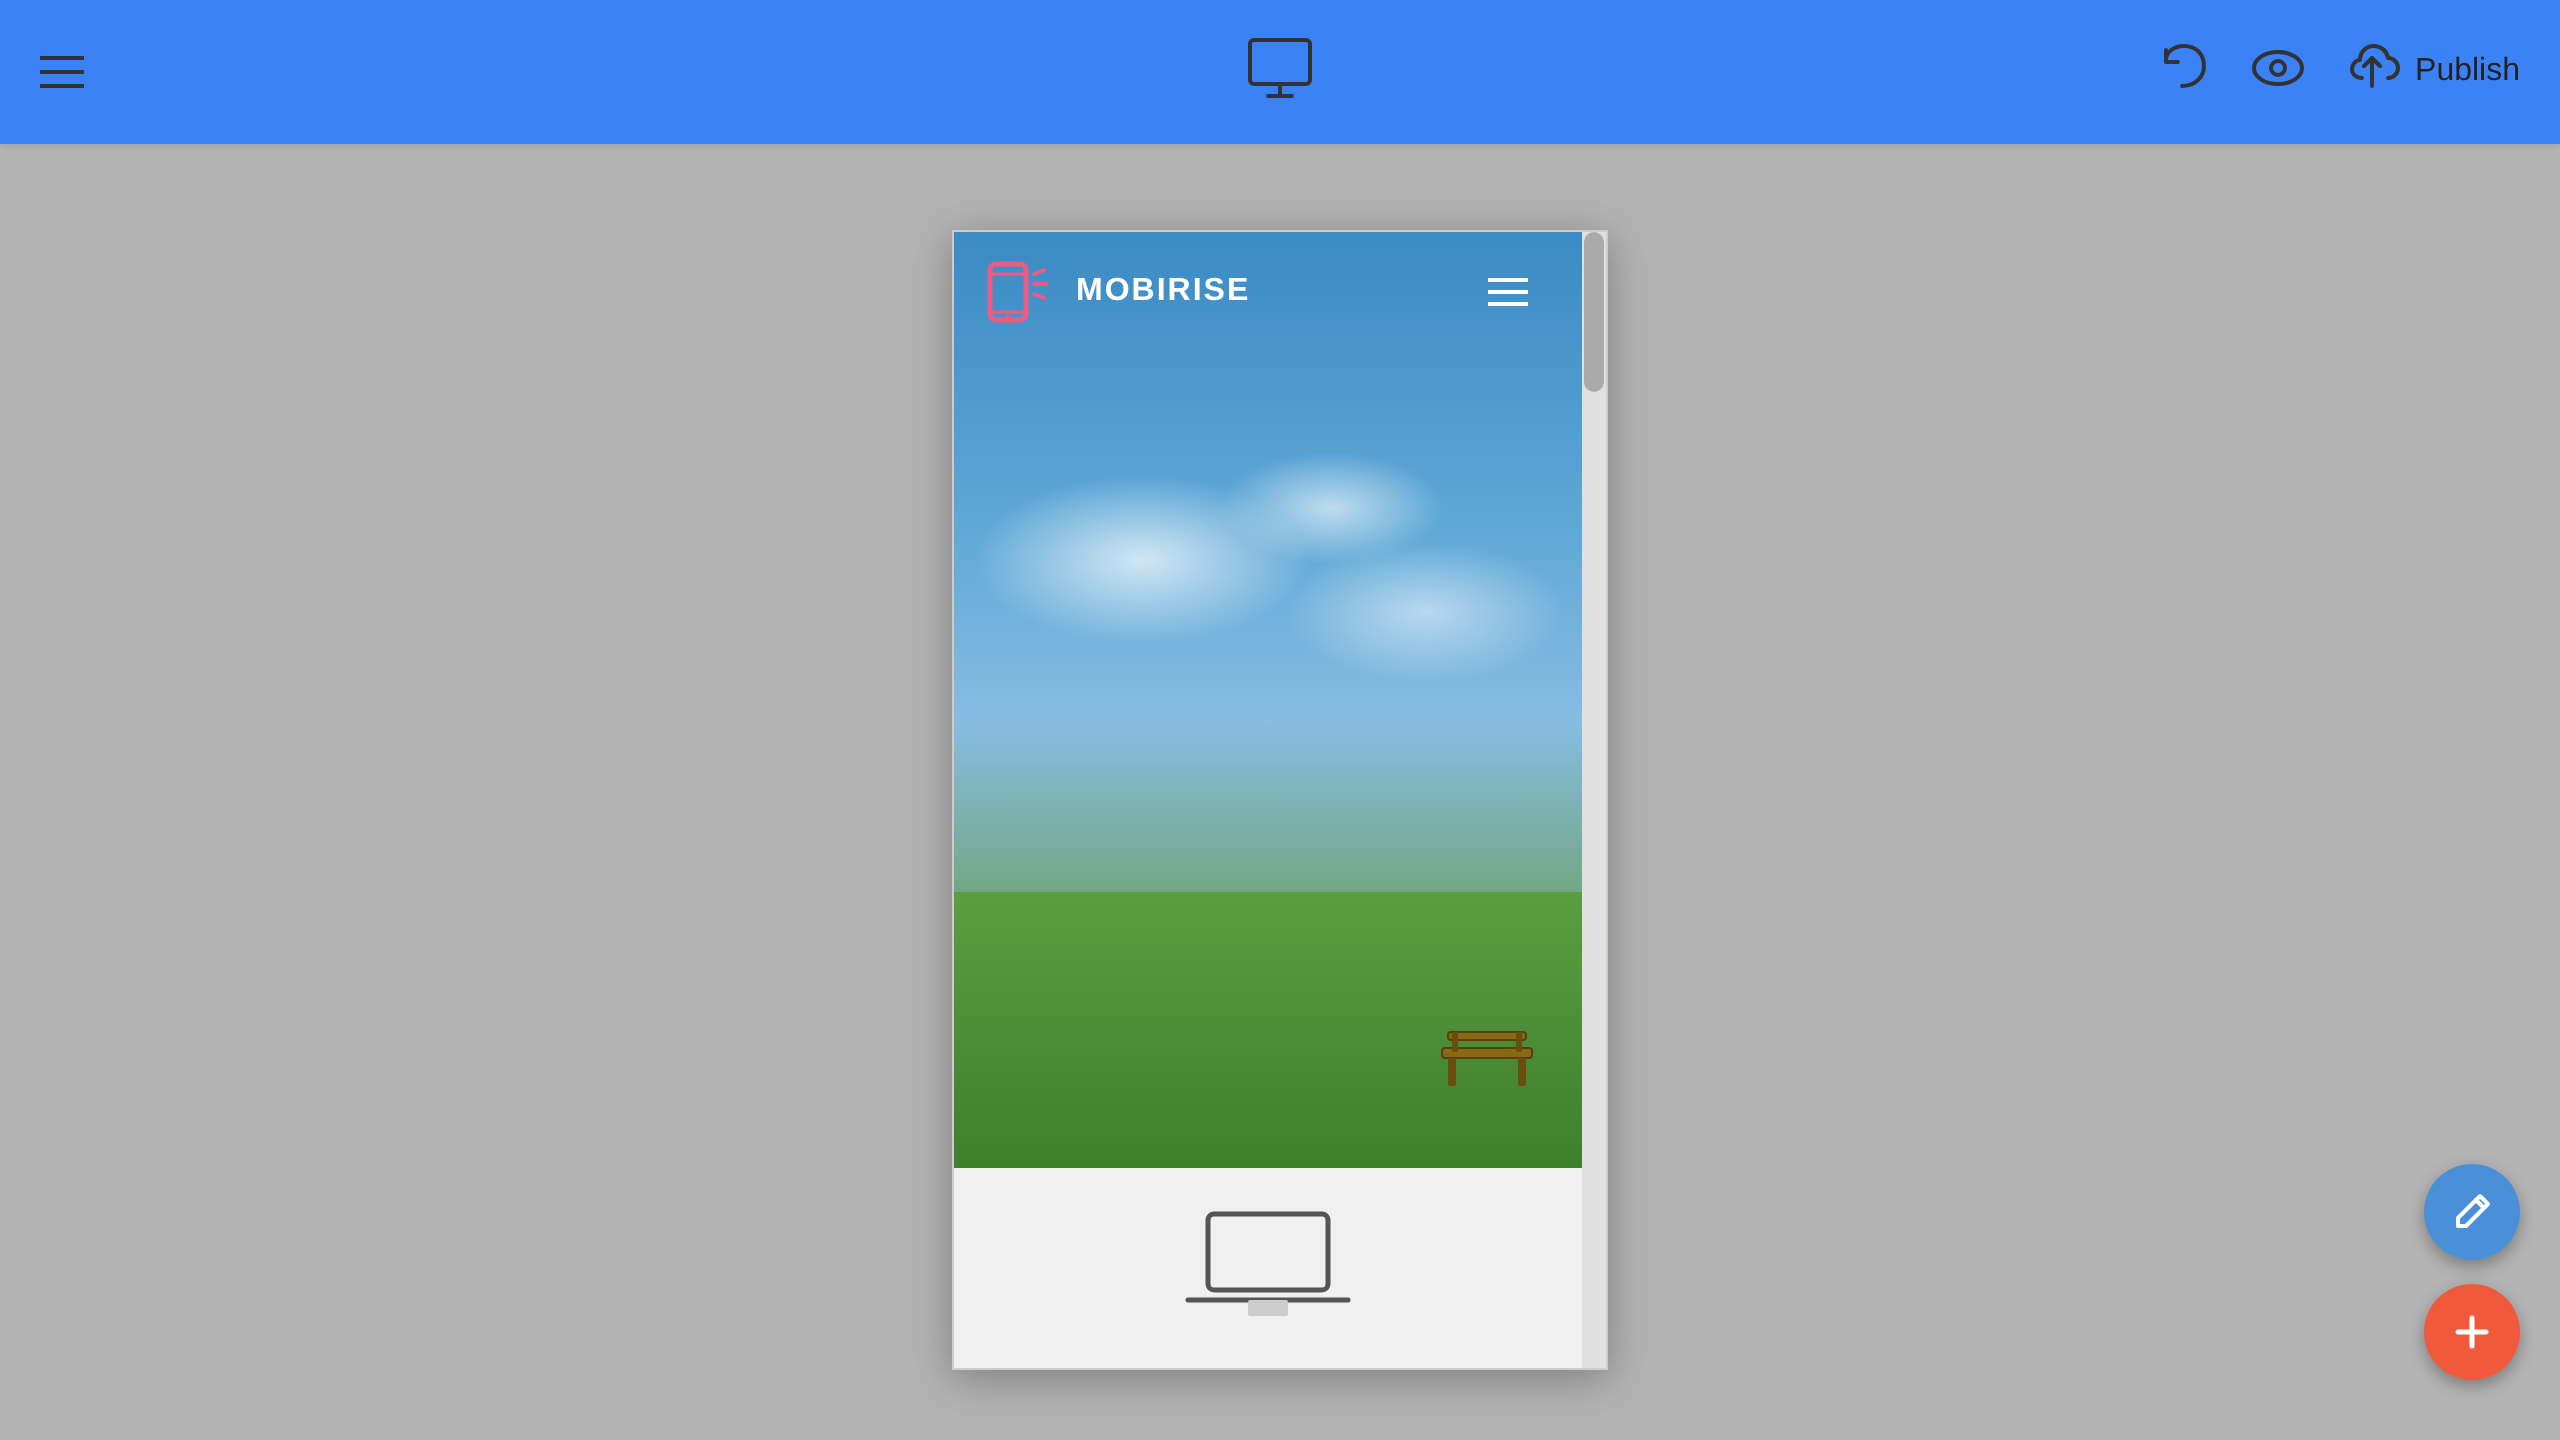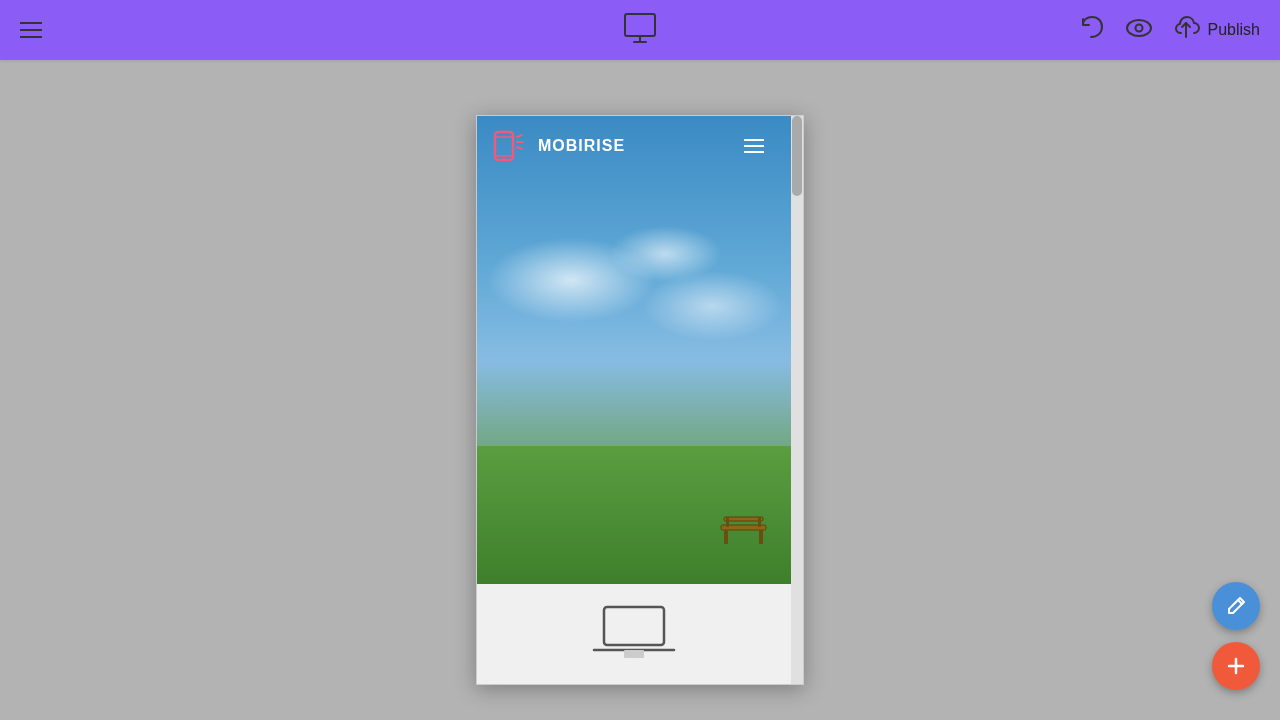--- a/index.html
+++ b/index.html
@@ -9,22 +9,22 @@
       height: 720px;
       background: #b0b0b0;
       font-family: -apple-system, BlinkMacSystemFont, 'Segoe UI', sans-serif;
       overflow: hidden;
     }
 
     
     .topbar {
       position: absolute;
       top: 0; left: 0; right: 0;
-      height: 60px;
-      background: #8b5cf6;
+      height: 72px;
+      background: #3b82f6;
       display: flex;
       align-items: center;
       justify-content: space-between;
       padding: 3px 20px;
       z-index: 100;
       box-shadow: 0 1px 3px rgba(0,0,0,0.1);
     }
 
     .topbar-left {
       display: flex;

